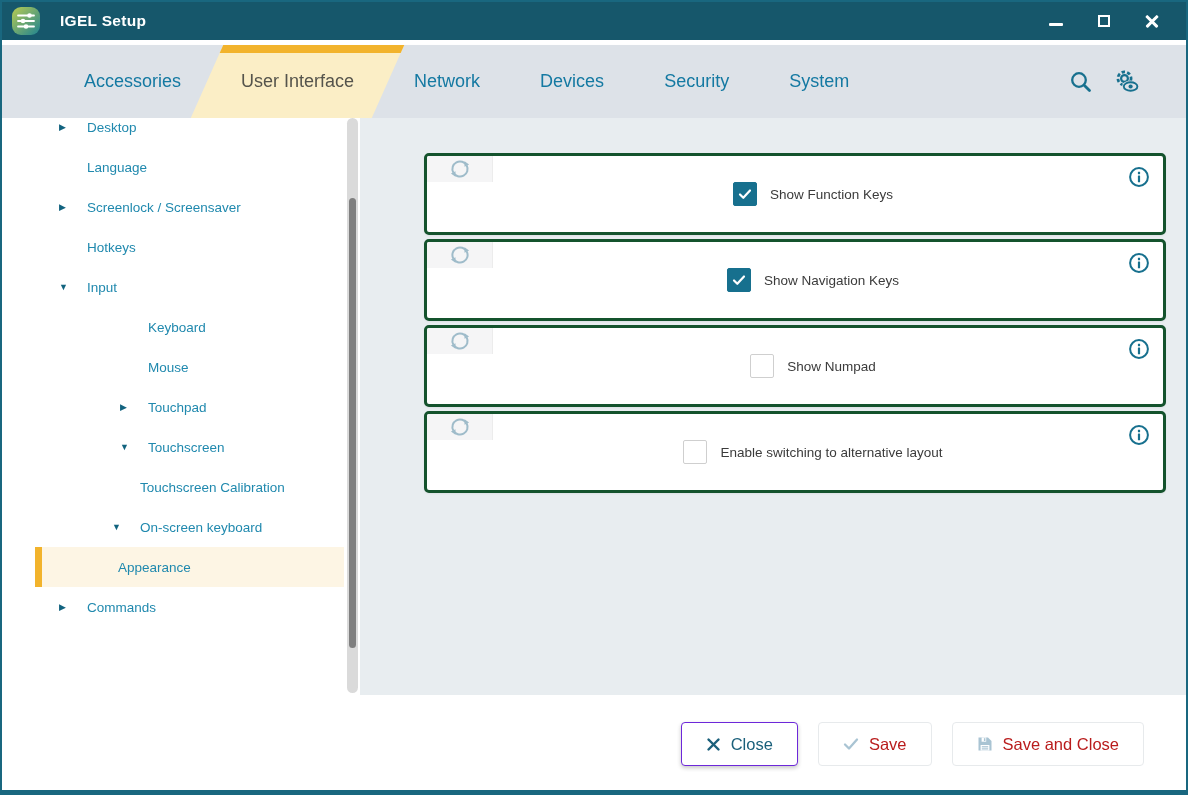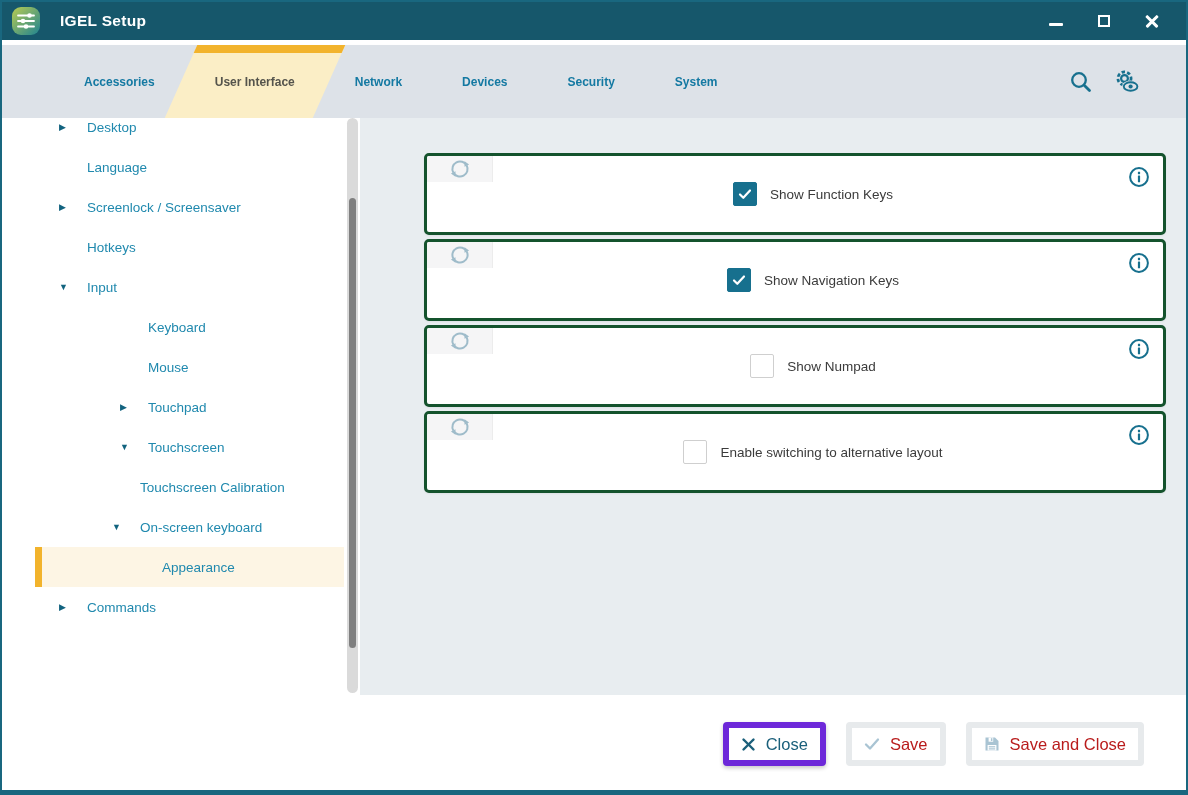--- a/index.html
+++ b/index.html
@@ -28,21 +28,21 @@
   .x-glyph::before { transform:rotate(45deg); }
   .x-glyph::after  { transform:rotate(-45deg); }
 
   
   .tabbar {
     position:absolute; left:0; right:0; top:43px; height:73px;
     background:#dde2e8; display:flex; align-items:stretch;
     padding-left:52px; box-shadow:0 1px 2px rgba(0,0,0,.08);
   }
   .tab { position:relative; display:flex; align-items:center; padding:0 30px; cursor:pointer; }
-  .tab .tab-label { position:relative; z-index:2; color:#1479a2; font-size:12px; font-weight:bold; }
+  .tab .tab-label { position:relative; z-index:2; color:#1479a2; font-size:18px; font-weight:normal; }
   .tab.active .tab-label { color:#55544c; }
   .tab.active::before {
     content:""; position:absolute; z-index:1; left:-4px; right:-4px; top:0; bottom:0;
     background:#fbeec6; border-top:8px solid #f2b32c;
     transform: skewX(-24deg);
   }
   .tabbar-icons { margin-left:auto; display:flex; align-items:center; gap:20px; padding-right:46px; }
   .tool-icon { width:26px; height:26px; cursor:pointer; display:block; }
 
   
@@ -54,21 +54,21 @@
   }
   .tree { margin-top:-11px; }
   .tree-item { height:40px; display:flex; align-items:center; cursor:pointer; font-size:13.5px; color:#2089ae; }
   .tree-item .caret { width:28px; flex:0 0 auto; font-size:9px; color:#12637f; line-height:1; }
   .tree-item .tree-label { white-space:nowrap; }
   .tree-item.l1 { padding-left:57px; }
   .tree-item.l2 { padding-left:118px; }
   .tree-item.l3 { padding-left:110px; }
   .tree-item.l4 { padding-left:132px; }
   .tree-item.l4.selected {
-    margin-left:33px; margin-right:16px; padding-left:92px;
+    margin-left:33px; margin-right:16px; padding-left:48px;
     border-left:7px solid #f2b32c; background:#fdf5e4;
   }
 
   .v-scrollbar { position:absolute; right:2px; top:0; bottom:2px; width:11px; background:#dadada; border-radius:6px; }
   .v-thumb { position:absolute; left:2px; top:80px; width:7px; height:450px; background:#7f7f7f; border-radius:4px; cursor:grab; }
 
   .panel {
     position:absolute; left:358px; right:0; top:0; bottom:0;
     background:#e8edf0; padding:35px 22px 0 64px;
   }
@@ -95,22 +95,22 @@
   .cb-label { margin-left:13px; font-size:13.5px; color:#3b3b3b; }
   .info-btn { position:absolute; top:10px; right:13px; width:22px; height:22px; cursor:pointer; }
 
   
   .footer {
     position:absolute; left:0; right:0; top:693px; bottom:0; background:#fff;
     display:flex; justify-content:flex-end; align-items:flex-start;
     gap:20px; padding:27px 42px 0 0;
   }
   .btn {
-    height:44px; display:flex; align-items:center; gap:10px; padding:0 12px;
-    background:#fff; border:6px solid #6d28d9; border-radius:4px;
+    height:44px; display:flex; align-items:center; gap:10px; padding:0 24px;
+    background:#fff; border:1px solid #6d28d9; border-radius:4px;
     font-family:"Liberation Sans", sans-serif; font-size:16.5px; cursor:pointer;
     color:#1b607b; box-shadow:0 2px 4px rgba(0,0,0,.22);
   }
   .btn.disabled {
     color:#b91c1c; border-color:#e7eaec; box-shadow:none; cursor:default;
   }
   .btn svg { display:block; }
 </style>
 </head>
 <body>

